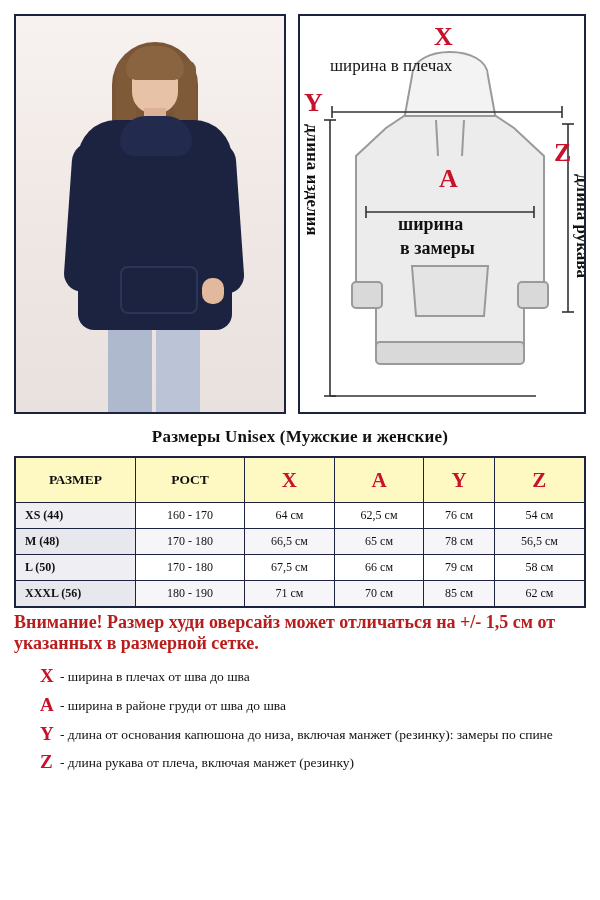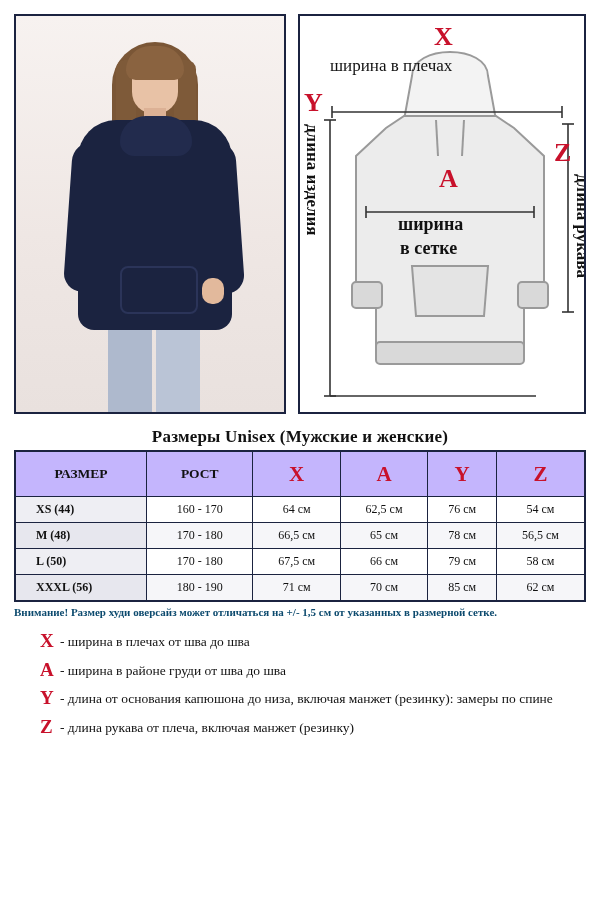--- a/index.html
+++ b/index.html
@@ -154,67 +154,67 @@
     position: absolute;
     inset: 0;
   }
   .schem svg { display: block; }
 
   
   .table-title {
     text-align: center;
     font-weight: bold;
     font-size: 17px;
-    margin: 13px 0 3px 0;
+    margin: 13px 0 9px 0;
     letter-spacing: .2px;
   }
 
   
   table.size-table {
     width: 100%;
     border-collapse: collapse;
     border: 2px solid #1b2340;
     font-size: 12px;
   }
   table.size-table th,
   table.size-table td {
     border: 1px solid #1b2340;
     text-align: center;
     padding: 5px 2px;
   }
   table.size-table thead th {
-    background: #c4b5fd;
+    background: #fef9c3;
     font-size: 13.5px;
     font-weight: bold;
     height: 34px;
   }
   table.size-table thead th.letter {
     color: #c8112b;
     font-size: 21px;
     line-height: 1;
   }
   table.size-table tbody td:first-child {
     text-align: left;
-    padding-left: 20px;
+    padding-left: 9px;
     font-weight: bold;
     background: #eeeef3;
     width: 108px;
   }
   table.size-table tbody tr:nth-child(even) td {
     background: #f6f6f9;
   }
   table.size-table tbody tr:nth-child(even) td:first-child {
     background: #e7e7ee;
   }
 
   
   .warning {
-    color: #0c4a6e;
+    color: #b91c1c;
     font-weight: bold;
-    font-size: 11px;
+    font-size: 18px;
     line-height: 1.18;
     margin: 4px 0 0 0;
   }
 
   
   .legend {
     margin: 12px 0 0 26px;
     font-size: 13.5px;
     line-height: 1.3;
   }
@@ -311,21 +311,21 @@
         </svg>
 
         <div style="position:absolute;left:134px;top:6px;color:#c8112b;font-weight:bold;font-size:26px;">X</div>
         <div style="position:absolute;left:30px;top:40px;font-weight:normal;font-size:17px;white-space:nowrap;">ширина в плечах</div>
 
         <div style="position:absolute;left:4px;top:72px;color:#c8112b;font-weight:bold;font-size:26px;">Y</div>
         <div style="position:absolute;left:-2px;top:108px;width:24px;font-weight:bold;font-size:17px;white-space:nowrap;writing-mode:vertical-rl;">длина изделия</div>
 
         <div style="position:absolute;left:139px;top:148px;color:#c8112b;font-weight:bold;font-size:26px;">A</div>
         <div style="position:absolute;left:98px;top:198px;font-weight:bold;font-size:18px;white-space:nowrap;">ширина</div>
-        <div style="position:absolute;left:100px;top:222px;font-weight:bold;font-size:18px;white-space:nowrap;">в сетке</div>
+        <div style="position:absolute;left:100px;top:222px;font-weight:bold;font-size:18px;white-space:nowrap;">в замеры</div>
 
         <div style="position:absolute;left:254px;top:122px;color:#c8112b;font-weight:bold;font-size:26px;">Z</div>
         <div style="position:absolute;left:272px;top:158px;font-weight:bold;font-size:17px;white-space:nowrap;writing-mode:vertical-rl;">длина рукава</div>
       </div>
     </div>
   </div>
 
   <div class="table-title">Размеры Unisex (Мужские и женские)</div>
 
   <table class="size-table">

